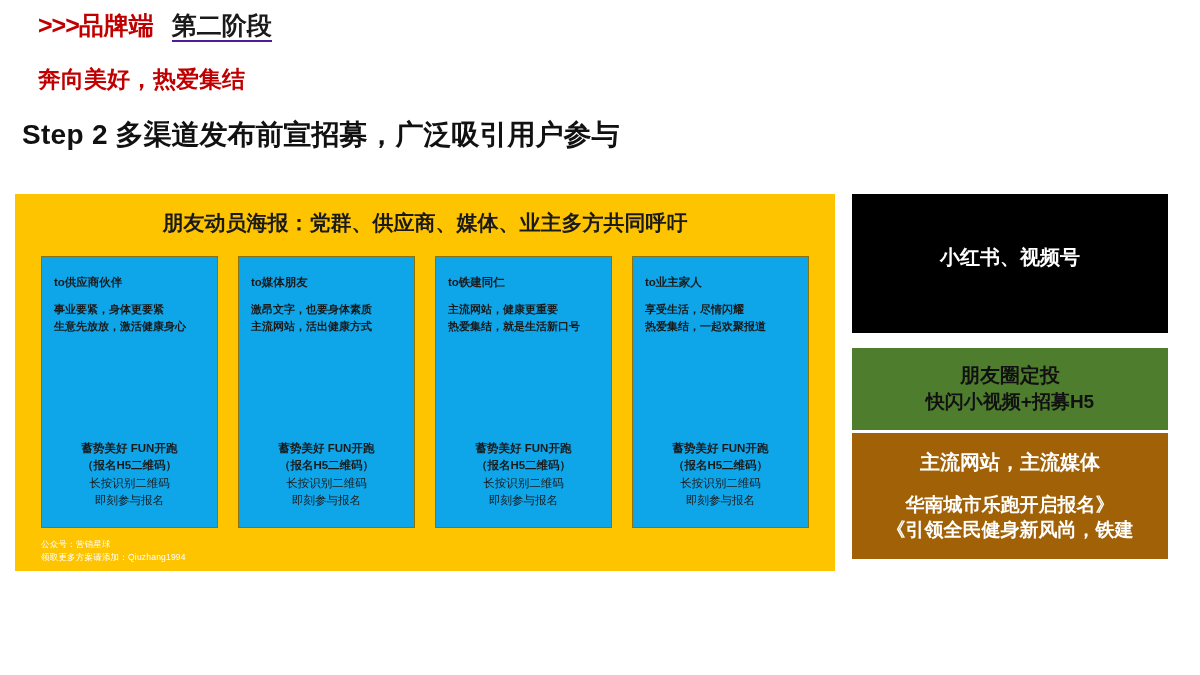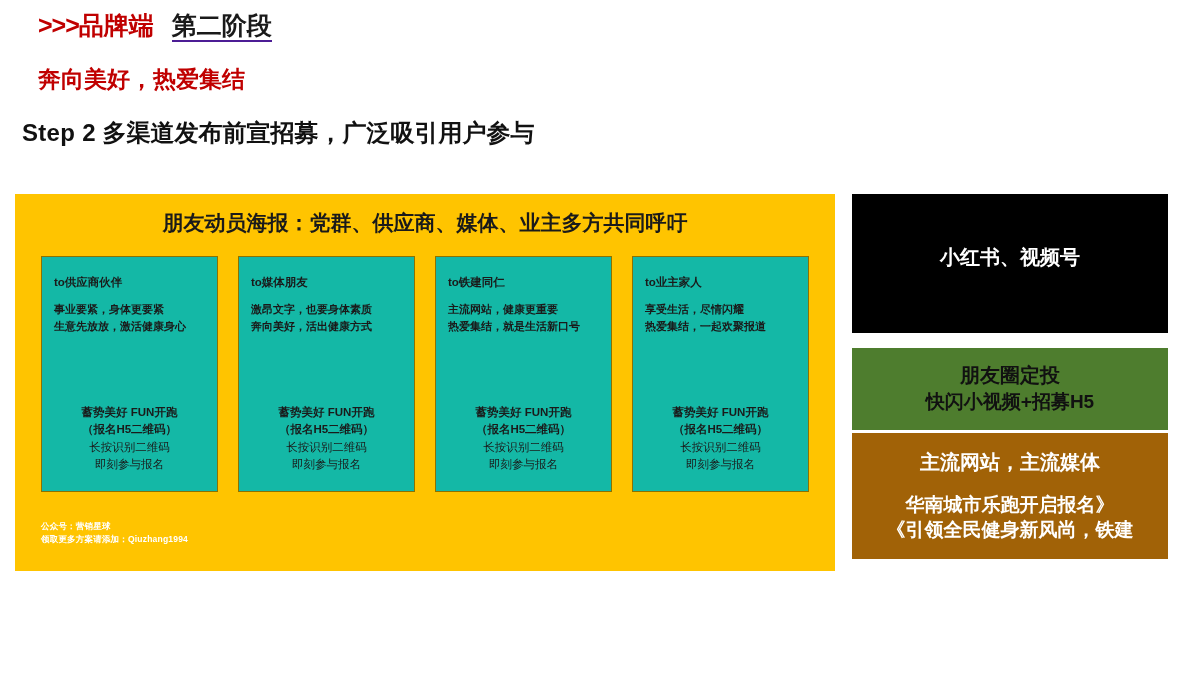--- a/index.html
+++ b/index.html
@@ -51,21 +51,21 @@
     font-size: 23px;
     font-weight: bold;
     color: #C00000;
     white-space: nowrap;
     line-height: 1;
   }
   .line-step {
     position: absolute;
     left: 22px;
     top: 121px;
-    font-size: 24px;
+    font-size: 28px;
     font-weight: bold;
     color: #111111;
     white-space: nowrap;
     line-height: 1;
   }
   .step-label {
     letter-spacing: 0.3px;
   }
 
   
@@ -92,24 +92,24 @@
     position: absolute;
     left: 26px;
     top: 62px;
     width: 768px;
     height: 272px;
     display: flex;
     justify-content: space-between;
   }
   .card {
     width: 177px;
-    height: 236px;
+    height: 272px;
     box-sizing: border-box;
     border: 1px solid #8d7200;
-    background: #14b8a6;
+    background: #0ea5e9;
     position: relative;
   }
   .card-head {
     position: absolute;
     left: 12px;
     top: 18px;
     font-size: 11.5px;
     font-weight: bold;
     color: #1a1a1a;
     white-space: nowrap;
@@ -133,24 +133,24 @@
     font-size: 11.5px;
     color: #1a1a1a;
     line-height: 1.5;
   }
   .card-foot .foot-strong {
     font-weight: bold;
   }
   .watermark {
     position: absolute;
     left: 26px;
-    bottom: 26px;
+    bottom: 8px;
     color: #ffffff;
     font-size: 8.5px;
-    font-weight: bold;
+    font-weight: normal;
     line-height: 1.45;
     letter-spacing: 0.2px;
   }
 
   
   .channel-col {
     position: absolute;
     left: 852px;
     top: 194px;
     width: 316px;
@@ -226,21 +226,21 @@
         <div class="foot-strong">（报名H5二维码）</div>
         <div>长按识别二维码</div>
         <div>即刻参与报名</div>
       </div>
     </div>
 
     <div class="card">
       <div class="card-head">to媒体朋友</div>
       <div class="card-body">
         <div>激昂文字，也要身体素质</div>
-        <div>奔向美好，活出健康方式</div>
+        <div>主流网站，活出健康方式</div>
       </div>
       <div class="card-foot">
         <div class="foot-strong">蓄势美好 FUN开跑</div>
         <div class="foot-strong">（报名H5二维码）</div>
         <div>长按识别二维码</div>
         <div>即刻参与报名</div>
       </div>
     </div>
 
     <div class="card">

